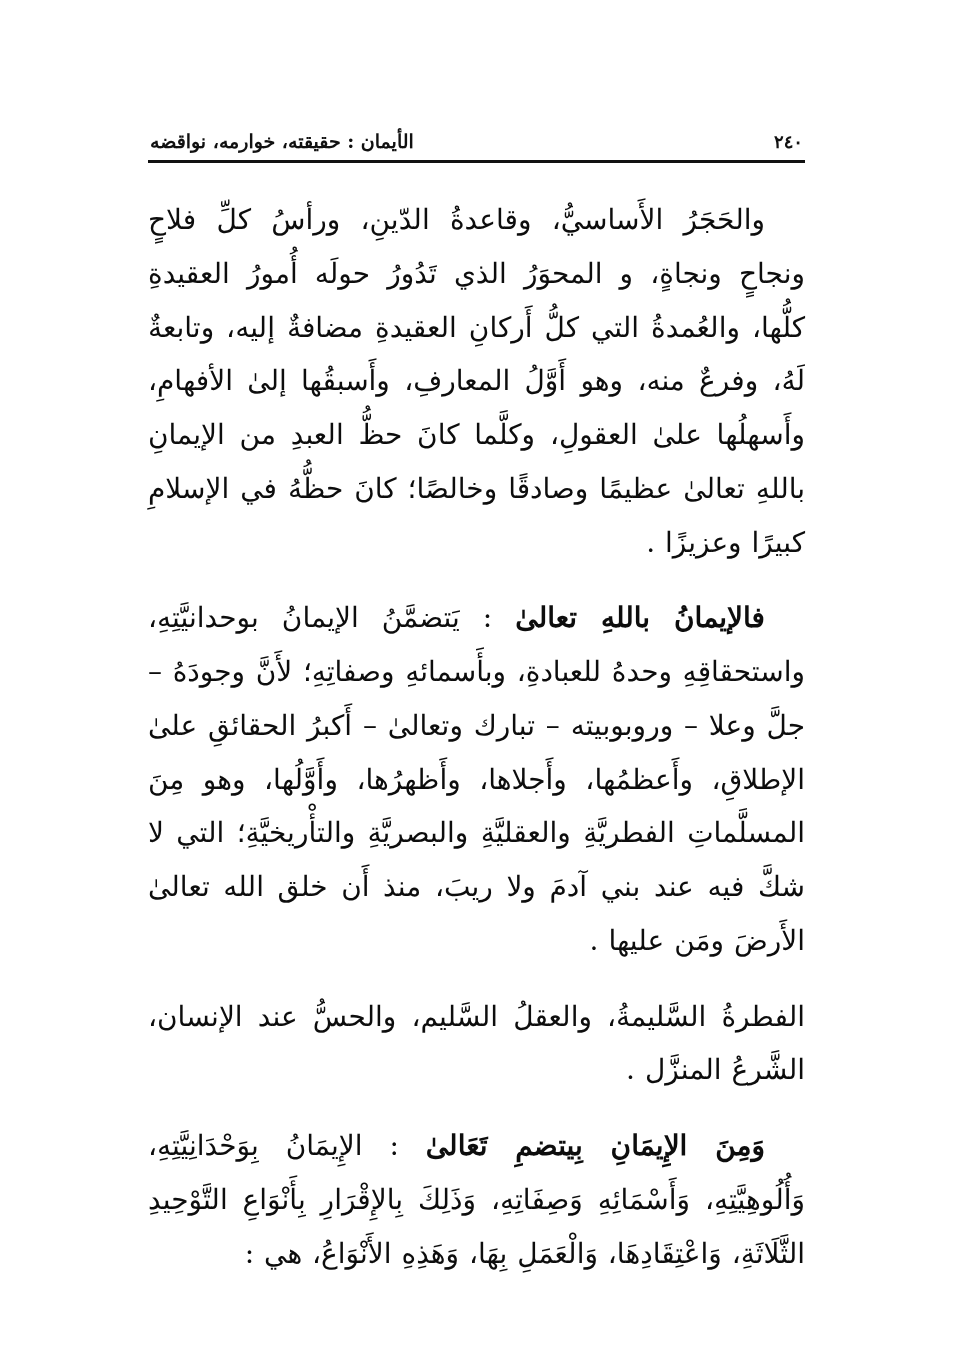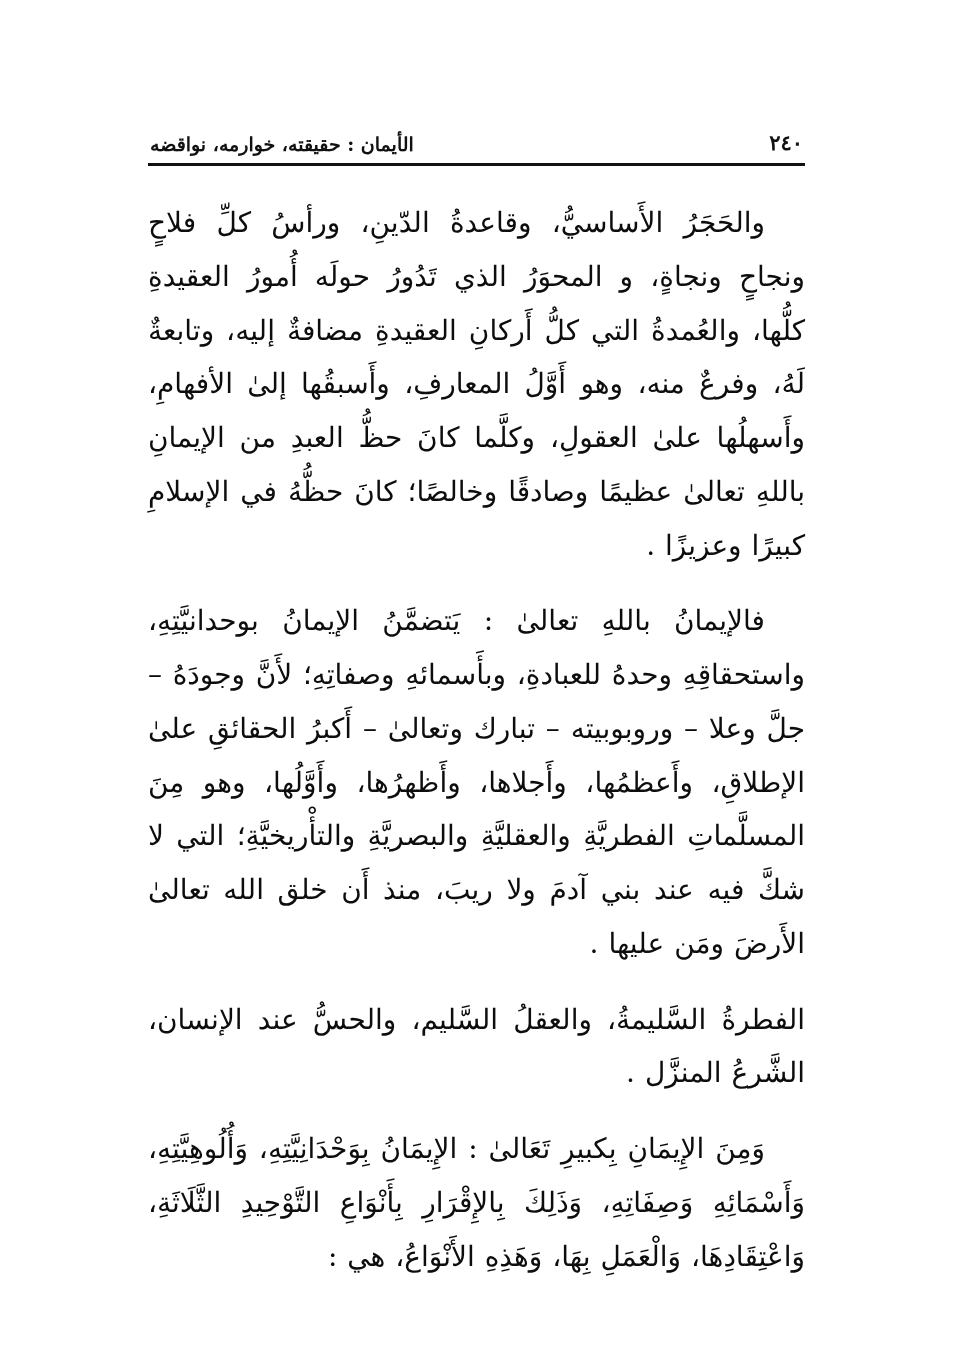--- a/index.html
+++ b/index.html
@@ -32,21 +32,21 @@
     padding: 0 2px 6px 2px;
   }
   .header-title {
     font-size: 19px;
     font-weight: bold;
     letter-spacing: -0.5px;
     color: #111;
     white-space: nowrap;
   }
   .header-page {
-    font-size: 21px;
+    font-size: 18px;
     font-weight: bold;
     letter-spacing: 1px;
     color: #111;
     white-space: nowrap;
   }
   .rule {
     margin-top: 2px;
     border-top: 2.5px solid #111;
     border-bottom: 1px solid #111;
     height: 3px;
@@ -65,21 +65,21 @@
     font-size: 28px;
     line-height: 1.92;
     text-align: justify;
     text-align-last: right;
     word-spacing: 1px;
   }
   p.para.indent {
     text-indent: 40px;
   }
   .lead {
-    font-weight: normal;
+    font-weight: bold;
   }
   p.short {
     text-align-last: right;
   }
   p.final {
     text-align: center;
     text-align-last: center;
     margin-bottom: 0;
   }
 </style>
@@ -96,17 +96,17 @@
 
   <div class="content">
 
     <p class="para indent">والحَجَرُ الأَساسيُّ، وقاعدةُ الدّينِ، ورأسُ كلِّ فلاحٍ ونجاحٍ ونجاةٍ، و المحوَرُ الذي تَدُورُ حولَه أُمورُ العقيدةِ كلُّها، والعُمدةُ التي كلُّ أَركانِ العقيدةِ مضافةٌ إليه، وتابعةٌ لَهُ، وفرعٌ منه، وهو أَوَّلُ المعارفِ، وأَسبقُها إلىٰ الأفهامِ، وأَسهلُها علىٰ العقولِ، وكلَّما كانَ حظُّ العبدِ من الإيمانِ باللهِ تعالىٰ عظيمًا وصادقًا وخالصًا؛ كانَ حظُّهُ في الإسلامِ كبيرًا وعزيزًا .</p>
 
     <p class="para indent"><span class="lead">فالإيمانُ باللهِ تعالىٰ</span><span> : يَتضمَّنُ الإيمانُ بوحدانيَّتِهِ، واستحقاقِهِ وحدهُ للعبادةِ، وبأَسمائهِ وصفاتِهِ؛ لأَنَّ وجودَهُ – جلَّ وعلا – وروبوبيته – تبارك وتعالىٰ – أَكبرُ الحقائقِ علىٰ الإطلاقِ، وأَعظمُها، وأَجلاها، وأَظهرُها، وأَوَّلُها، وهو مِنَ المسلَّماتِ الفطريَّةِ والعقليَّةِ والبصريَّةِ والتأْريخيَّةِ؛ التي لا شكَّ فيه عند بني آدمَ ولا ريبَ، منذ أَن خلق الله تعالىٰ الأَرضَ ومَن عليها .</span></p>
 
 
     <p class="para short">الفطرةُ السَّليمةُ، والعقلُ السَّليم، والحسُّ عند الإنسان، الشَّرعُ المنزَّل .</p>
 
-    <p class="para indent"><span class="lead">وَمِنَ الإِيمَانِ بِكبيرِ تَعَالىٰ</span><span> : الإِيمَانُ بِوَحْدَانِيَّتِهِ، وَأُلُوهِيَّتِهِ، وَأَسْمَائِهِ وَصِفَاتِهِ، وَذَلِكَ بِالإِقْرَارِ بِأَنْوَاعِ التَّوْحِيدِ الثَّلَاثَةِ، وَاعْتِقَادِهَا، وَالْعَمَلِ بِهَا، وَهَذِهِ الأَنْوَاعُ، هي :</span></p>
+    <p class="para indent"><span class="lead">وَمِنَ الإِيمَانِ بِيتضمِ تَعَالىٰ</span><span> : الإِيمَانُ بِوَحْدَانِيَّتِهِ، وَأُلُوهِيَّتِهِ، وَأَسْمَائِهِ وَصِفَاتِهِ، وَذَلِكَ بِالإِقْرَارِ بِأَنْوَاعِ التَّوْحِيدِ الثَّلَاثَةِ، وَاعْتِقَادِهَا، وَالْعَمَلِ بِهَا، وَهَذِهِ الأَنْوَاعُ، هي :</span></p>
 
 
   </div>
 </div>
 
 </body></html>

